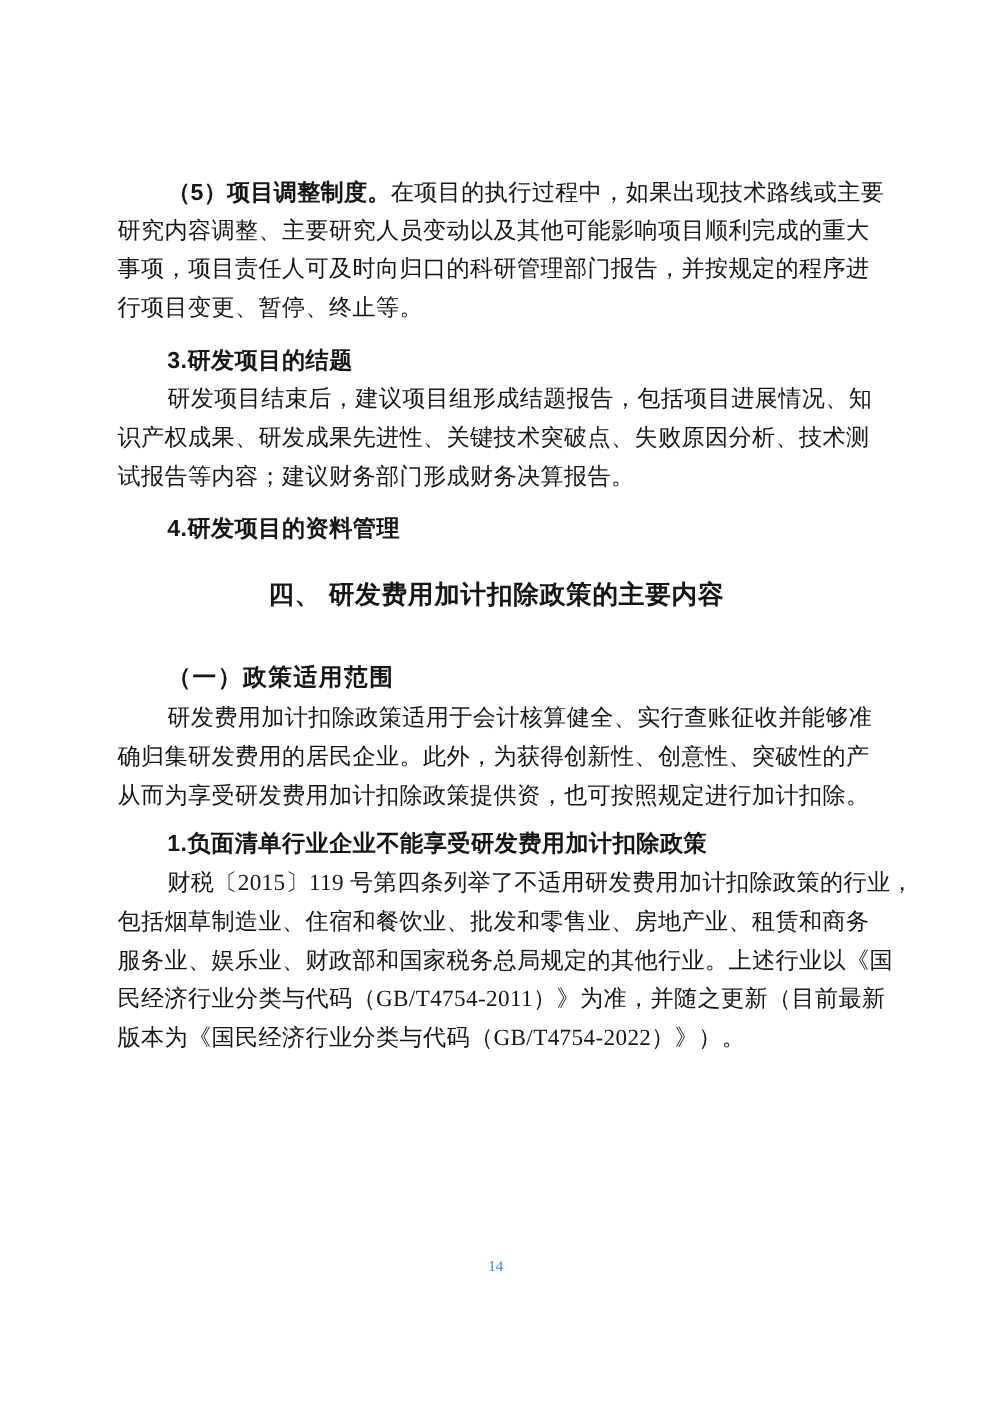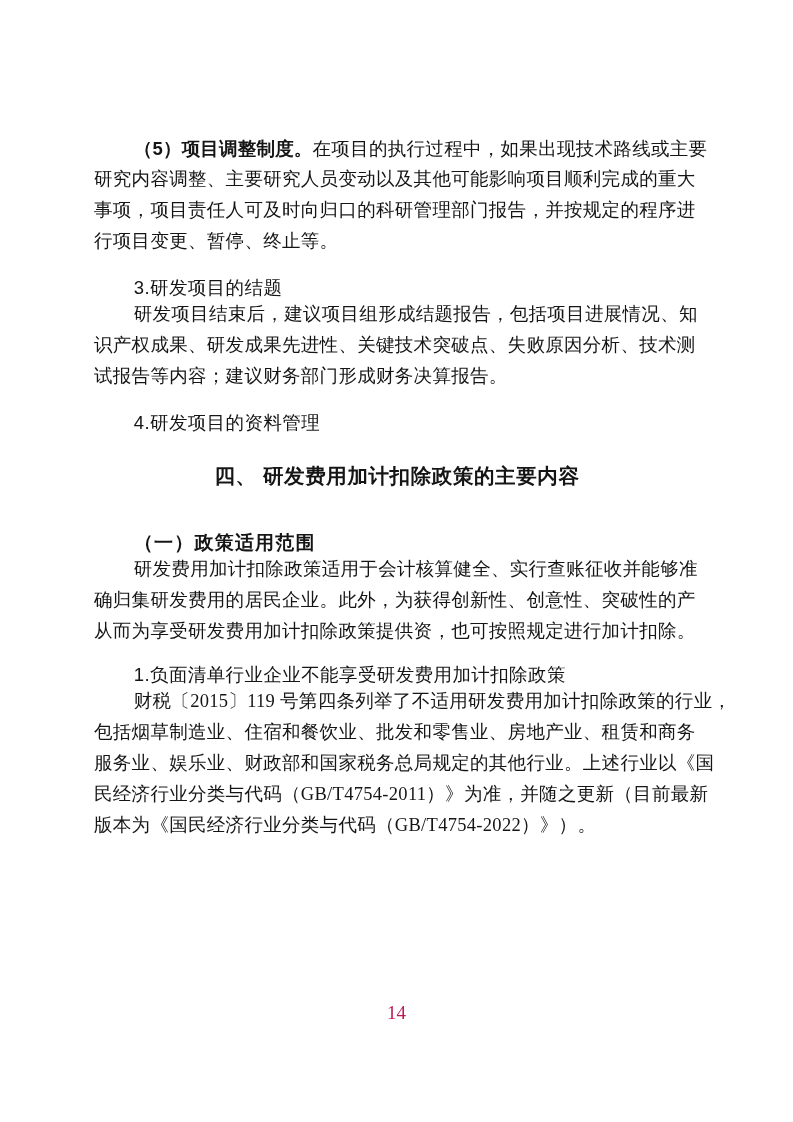--- a/index.html
+++ b/index.html
@@ -18,38 +18,38 @@
   }
   .content {
     position: absolute;
     left: 94px;
     top: 137px;
     width: 606px;
   }
   
   .line {
     height: 31px;
-    line-height: 23px;
+    line-height: 34px;
     font-size: 18.5px;
     letter-spacing: 0.3px;
     white-space: nowrap;
   }
   .indent {
     text-indent: 2.15em;
   }
   
   .lead-bold {
     font-family: "Liberation Sans", sans-serif;
     font-weight: bold;
     letter-spacing: 0.2px;
   }
   
   .num-heading {
     font-family: "Liberation Sans", sans-serif;
-    font-weight: normal;
+    font-weight: bold;
     font-size: 18.5px;
     height: 31px;
     line-height: 31px;
     padding-left: 2.15em;
     letter-spacing: 0.4px;
     white-space: nowrap;
     margin-top: 11px;
   }
   
   .section-title {
@@ -78,23 +78,23 @@
   .mt14 { }
   .mt8  { margin-top: 8px; }
   .page-number {
     position: absolute;
     left: 0;
     right: 0;
     top: 1003px;
     height: 20px;
     line-height: 20px;
     text-align: center;
-    font-size: 19px;
+    font-size: 12px;
     font-family: "Liberation Serif", serif;
-    color: #be185d;
+    color: #3b82f6;
   }
 </style>
 </head>
 <body>
 
 <div class="page">
   <div class="content">
 
     <div>
       <div class="line indent"><span class="lead-bold">（5）项目调整制度。</span><span>在项目的执行过程中，如果出现技术路线或主要</span></div>

